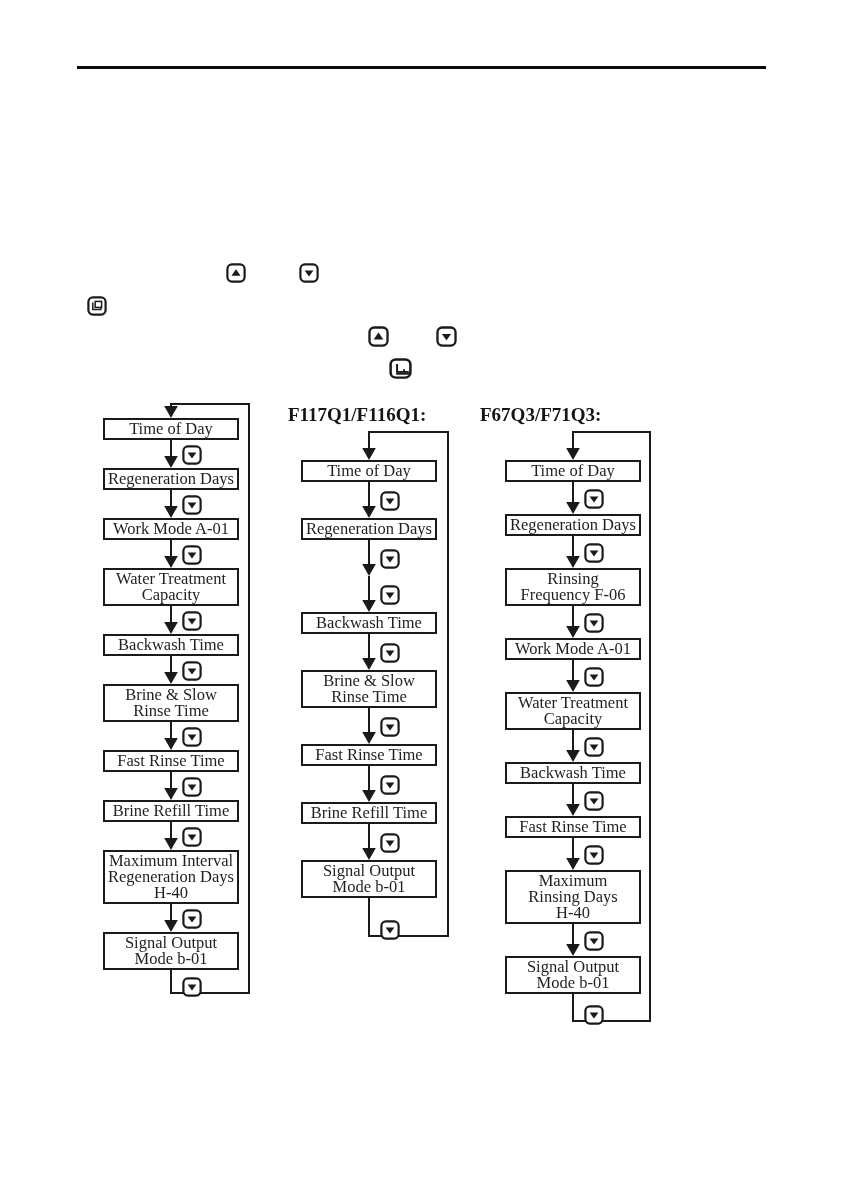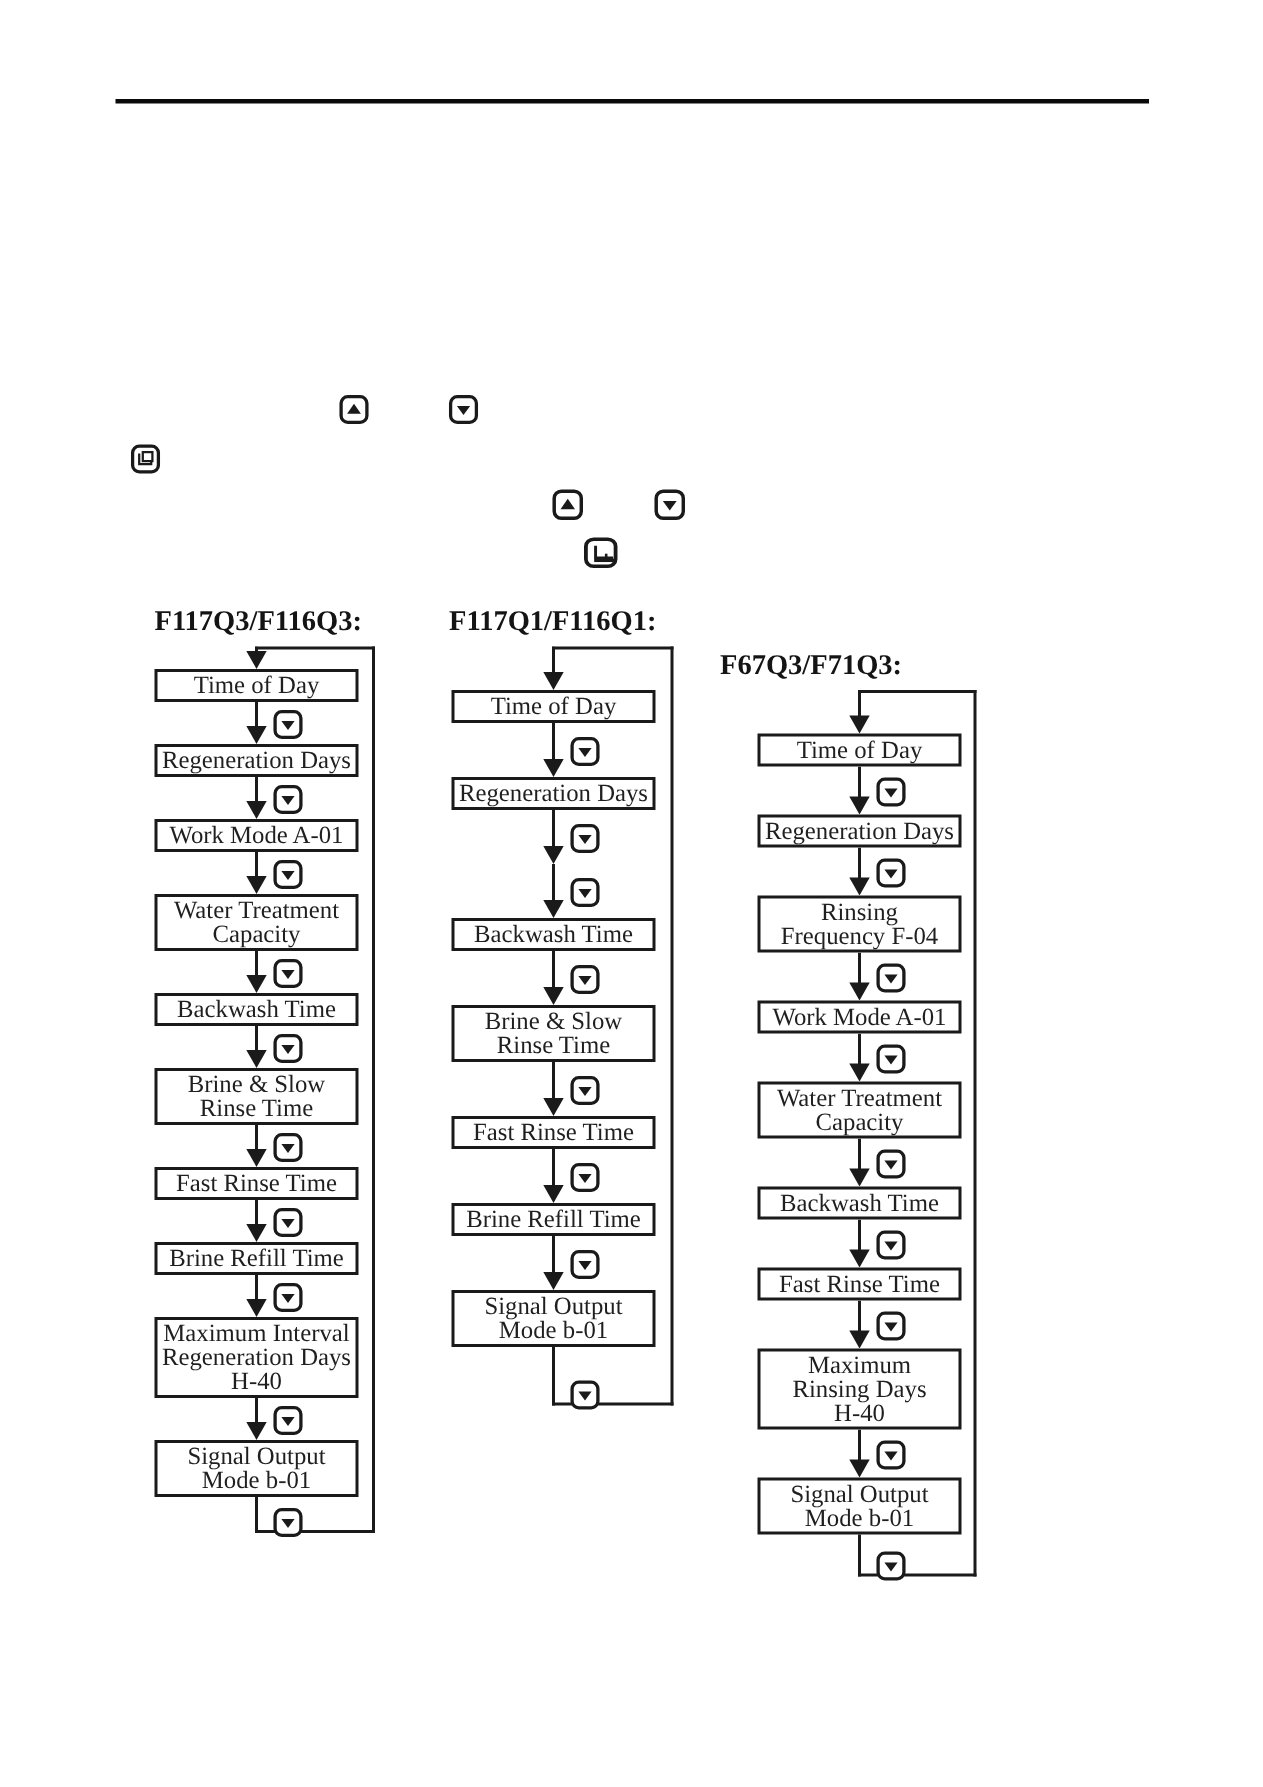--- a/index.html
+++ b/index.html
@@ -72,21 +72,20 @@
       </svg></span>
     <span class="float-icon" style="left: 389px; top: 358px;"><svg width="23" height="21" viewBox="0 0 20 20" preserveAspectRatio="none">
         <rect x="1.4" y="1.4" width="17.2" height="17.2" rx="4.5" fill="#fff" stroke="#1a1a1a" stroke-width="2.2"></rect>
         <path d="M7,5.6 V13.2 H17.2" fill="none" stroke="#1a1a1a" stroke-width="1.7"></path>
         <rect x="6.2" y="13.8" width="11.8" height="2.1" fill="#1a1a1a"></rect>
         <rect x="12.4" y="10.6" width="1.5" height="3" fill="#1a1a1a"></rect>
       </svg></span>
   </div>
 <div id="charts">
     <div class="fc-column" style="left: 103px;">
-      <div class="fc-title" style="margin-left: 0px;">F117Q3/F116Q3:</div>
       <div class="fc-chart" style="width: 147px;">
         <div class="fc-loop"></div>
         <div class="fc-entry" style="height: 15px;">
           <svg width="20" height="15" viewBox="0 0 20 15">
             <rect x="9" y="0" width="2" height="4" fill="#1a1a1a"></rect>
             <polygon points="3.2,3 16.8,3 10,15" fill="#1a1a1a"></polygon>
           </svg>
         </div>
         <div class="fc-node">Time of Day</div>
         <div class="fc-conn" style="height: 28px;">
@@ -196,21 +195,21 @@
         <div class="fc-tail" style="height: 24px;">
           <span class="tline"></span>
           <span class="keybtn"><svg width="20" height="20" viewBox="0 0 20 20" preserveAspectRatio="none">
               <rect x="1.4" y="1.4" width="17.2" height="17.2" rx="4.5" fill="#fff" stroke="#1a1a1a" stroke-width="2.2"></rect>
               <polygon points="5.6,7.6 14.4,7.6 10,13.6" fill="#1a1a1a"></polygon>
             </svg></span>
         </div>
       </div>
     </div>
     <div class="fc-column" style="left: 301px;">
-      <div class="fc-title" style="margin-left: -13px; text-align: center;">F117Q1/F116Q1:</div>
+      <div class="fc-title" style="margin-left: -13px;">F117Q1/F116Q1:</div>
       <div class="fc-chart" style="width: 148px;">
         <div class="fc-loop"></div>
         <div class="fc-entry" style="height: 29px;">
           <svg width="20" height="29" viewBox="0 0 20 29">
             <rect x="9" y="0" width="2" height="18" fill="#1a1a1a"></rect>
             <polygon points="3.2,17 16.8,17 10,29" fill="#1a1a1a"></polygon>
           </svg>
         </div>
         <div class="fc-node">Time of Day</div>
         <div class="fc-conn" style="height: 36px;">
@@ -294,21 +293,21 @@
         <div class="fc-tail" style="height: 39px;">
           <span class="tline"></span>
           <span class="keybtn"><svg width="20" height="20" viewBox="0 0 20 20" preserveAspectRatio="none">
               <rect x="1.4" y="1.4" width="17.2" height="17.2" rx="4.5" fill="#fff" stroke="#1a1a1a" stroke-width="2.2"></rect>
               <polygon points="5.6,7.6 14.4,7.6 10,13.6" fill="#1a1a1a"></polygon>
             </svg></span>
         </div>
       </div>
     </div>
     <div class="fc-column" style="left: 505px;">
-      <div class="fc-title" style="margin-left: -25px; margin-top: 29px;">F67Q3/F71Q3:</div>
+      <div class="fc-title" style="margin-left: -25px;">F67Q3/F71Q3:</div>
       <div class="fc-chart" style="width: 146px;">
         <div class="fc-loop"></div>
         <div class="fc-entry" style="height: 29px;">
           <svg width="20" height="29" viewBox="0 0 20 29">
             <rect x="9" y="0" width="2" height="18" fill="#1a1a1a"></rect>
             <polygon points="3.2,17 16.8,17 10,29" fill="#1a1a1a"></polygon>
           </svg>
         </div>
         <div class="fc-node">Time of Day</div>
         <div class="fc-conn" style="height: 32px;">
@@ -326,21 +325,21 @@
           <svg class="arrow" width="20" height="32" viewBox="0 0 20 32">
             <rect x="9" y="0" width="2" height="21" fill="#1a1a1a"></rect>
             <polygon points="3.2,20 16.8,20 10,32" fill="#1a1a1a"></polygon>
           </svg>
           <span class="keybtn" style="top:7px"><svg width="20" height="20" viewBox="0 0 20 20" preserveAspectRatio="none">
               <rect x="1.4" y="1.4" width="17.2" height="17.2" rx="4.5" fill="#fff" stroke="#1a1a1a" stroke-width="2.2"></rect>
               <polygon points="5.6,7.6 14.4,7.6 10,13.6" fill="#1a1a1a"></polygon>
             </svg></span>
         </div>
         <div class="fc-node">Rinsing
-Frequency F-04</div>
+Frequency F-06</div>
         <div class="fc-conn" style="height: 32px;">
           <svg class="arrow" width="20" height="32" viewBox="0 0 20 32">
             <rect x="9" y="0" width="2" height="21" fill="#1a1a1a"></rect>
             <polygon points="3.2,20 16.8,20 10,32" fill="#1a1a1a"></polygon>
           </svg>
           <span class="keybtn" style="top:7px"><svg width="20" height="20" viewBox="0 0 20 20" preserveAspectRatio="none">
               <rect x="1.4" y="1.4" width="17.2" height="17.2" rx="4.5" fill="#fff" stroke="#1a1a1a" stroke-width="2.2"></rect>
               <polygon points="5.6,7.6 14.4,7.6 10,13.6" fill="#1a1a1a"></polygon>
             </svg></span>
         </div>

